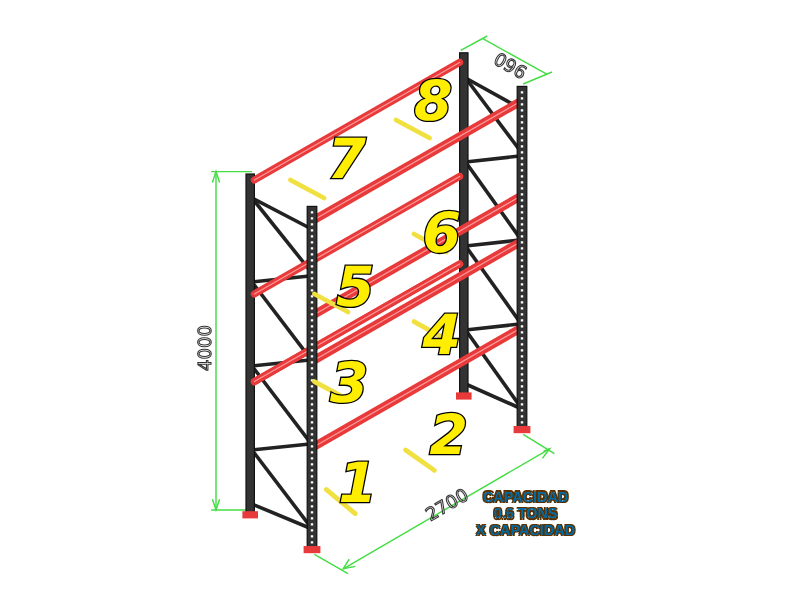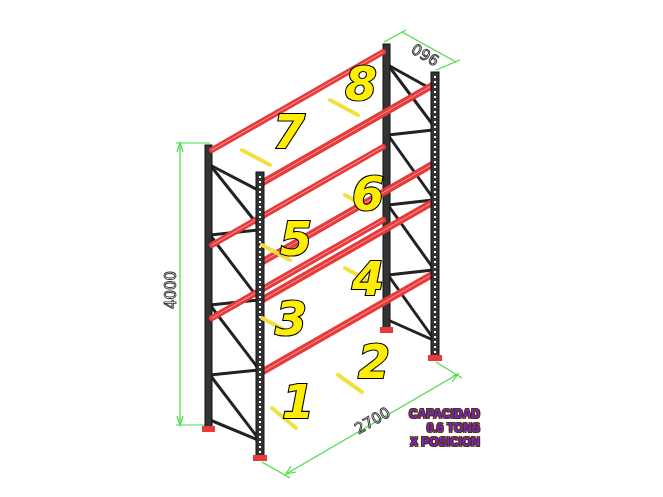--- a/index.html
+++ b/index.html
@@ -1,22 +1,22 @@
 <!DOCTYPE html>
 <html><head>
 <meta charset="utf-8">
 <style>
   html, body { margin: 0; padding: 0; background: #ffffff; }
   .canvas { position: relative; width: 663px; height: 497px; background: #ffffff; overflow: hidden; }
   svg { position: absolute; left: 0; top: 0; }
   .dim-text { font-family: "DejaVu Sans", sans-serif; font-size: 15px; fill: #ffffff; stroke: #333333; stroke-width: 0.9px; }
   .pos-num { font-family: "DejaVu Sans", sans-serif; font-style: italic; font-weight: bold; font-size: 46px; fill: #ffee00; stroke: #000000; stroke-width: 2.2px; paint-order: stroke; }
-  .cap { position: absolute; left: 396px; top: 407px; width: 84px; text-align: right;
+  .cap { position: absolute; left: 396px; top: 407px; width: 84px; text-align: center;
          font-family: "Liberation Sans", sans-serif; font-weight: bold; font-size: 12px; line-height: 14px;
-         color: #6d28d9; text-shadow: -1px -1px 0 #5a3000, 1px -1px 0 #5a3000, -1px 1px 0 #5a3000, 1px 1px 0 #5a3000; }
+         color: #0369a1; text-shadow: -1px -1px 0 #5a3000, 1px -1px 0 #5a3000, -1px 1px 0 #5a3000, 1px 1px 0 #5a3000; }
   .cap div { white-space: nowrap; }
 </style>
 </head>
 <body>
 
 <div class="canvas">
   <svg width="663" height="497" viewBox="0 0 663 497">
 
     <g stroke="#44dd44" stroke-width="1.2" fill="none">
       <line x1="176" y1="143" x2="210" y2="143"></line>
@@ -128,15 +128,15 @@
       <text class="pos-num" x="280" y="255">5</text>
       <text class="pos-num" x="352" y="210">6</text>
       <text class="pos-num" x="273" y="148">7</text>
       <text class="pos-num" x="345" y="100">8</text>
     </g>
   </svg>
 
   <div class="cap">
     <div>CAPACIDAD</div>
     <div>0.6 TONS</div>
-    <div>X POSICION</div>
+    <div>X CAPACIDAD</div>
   </div>
 </div>
 
 </body></html>

